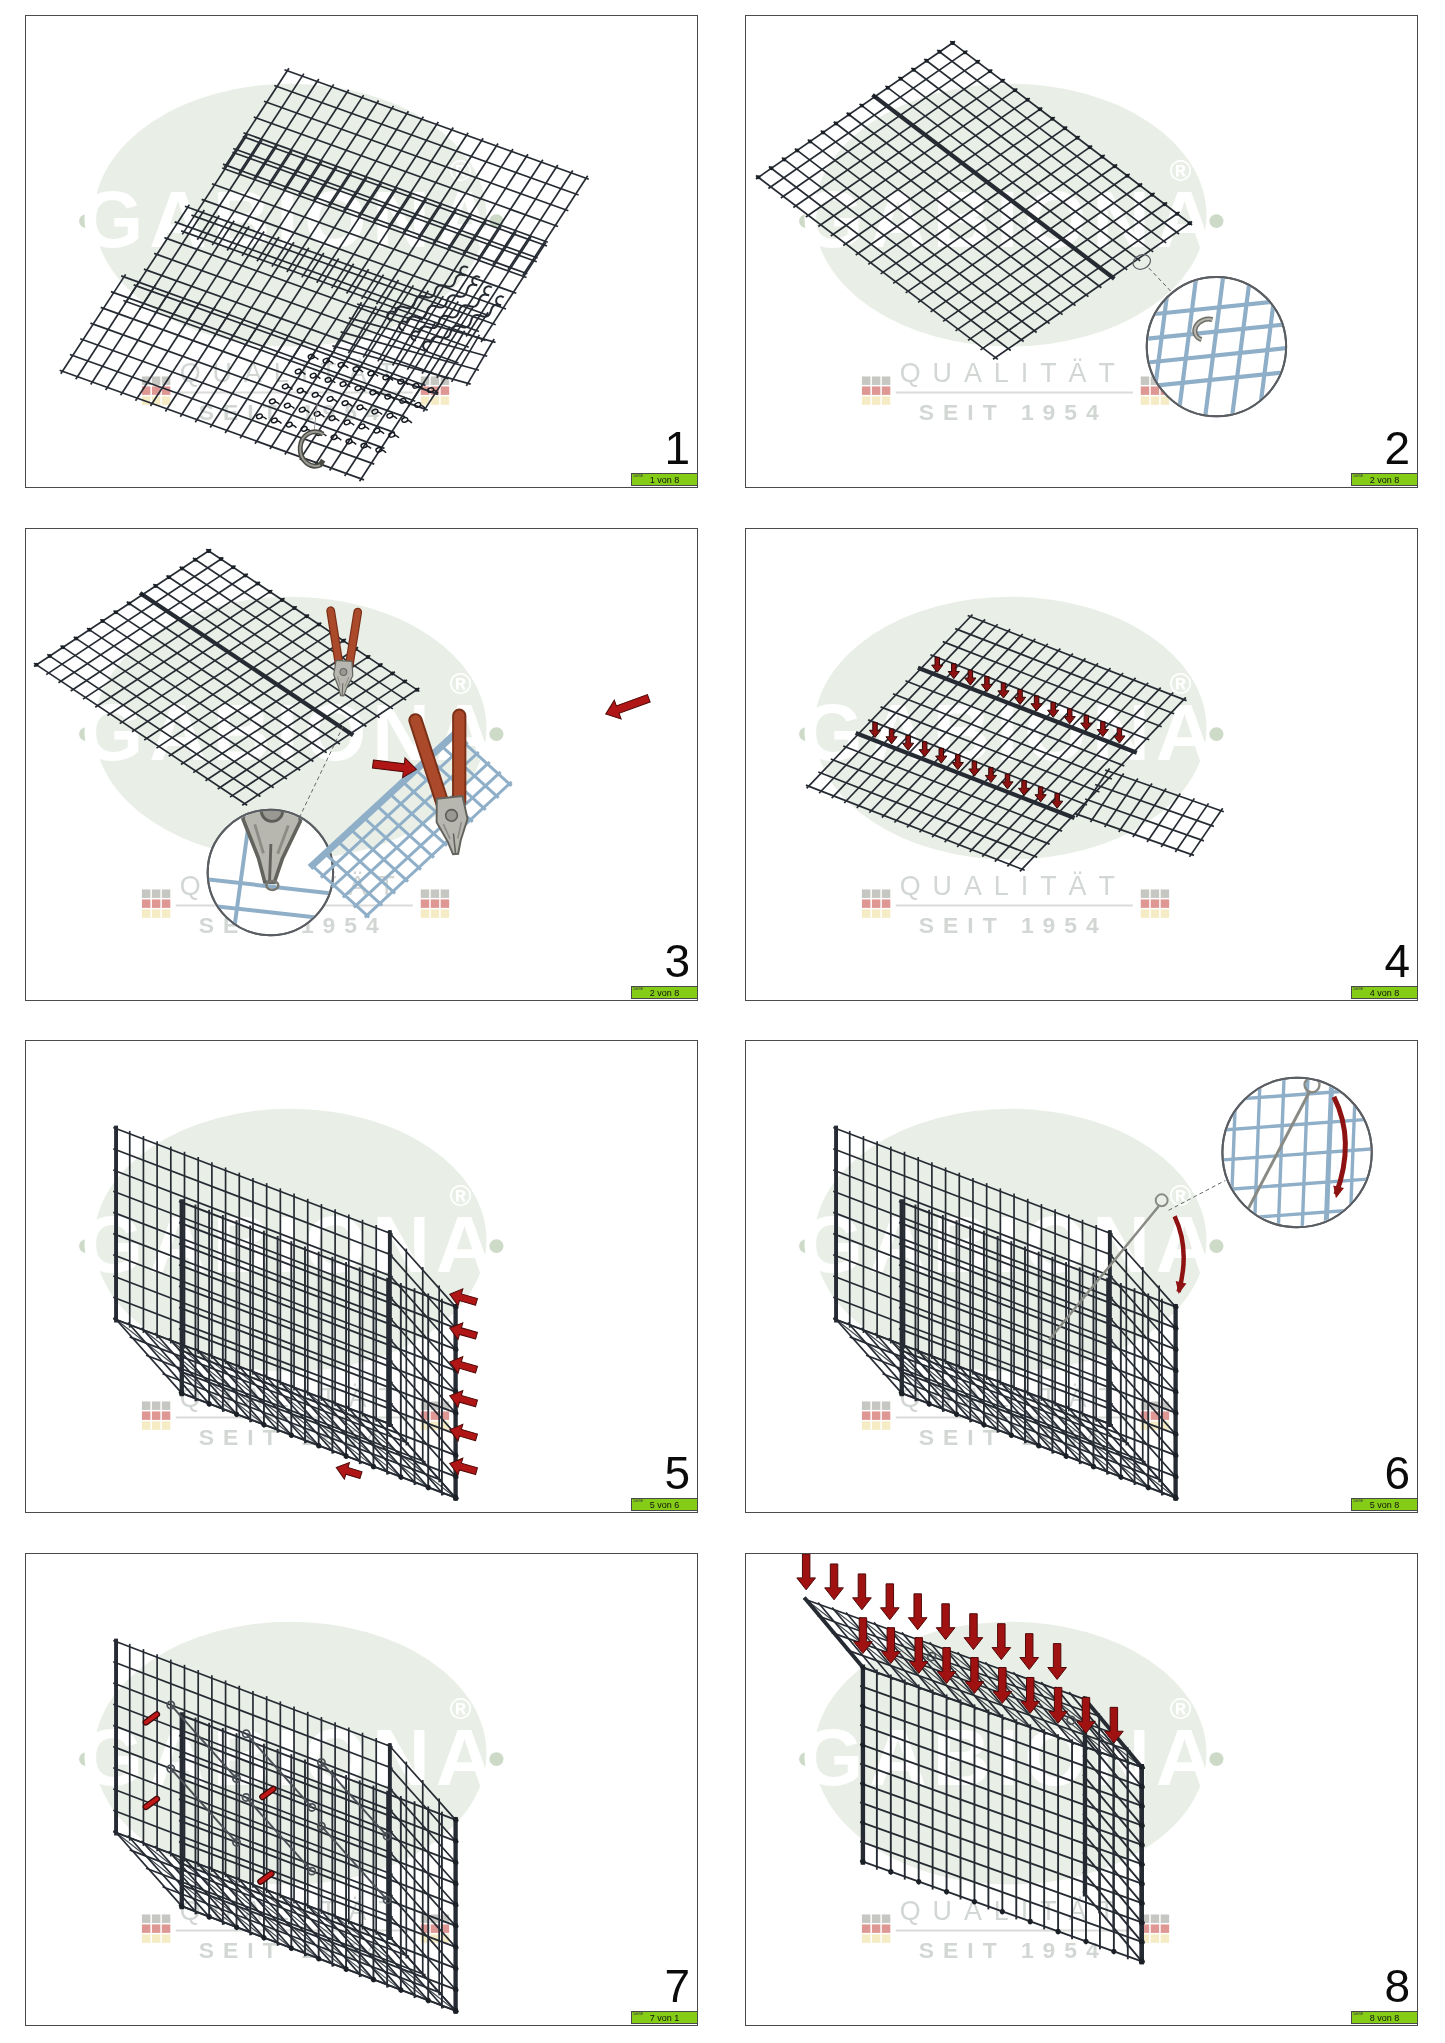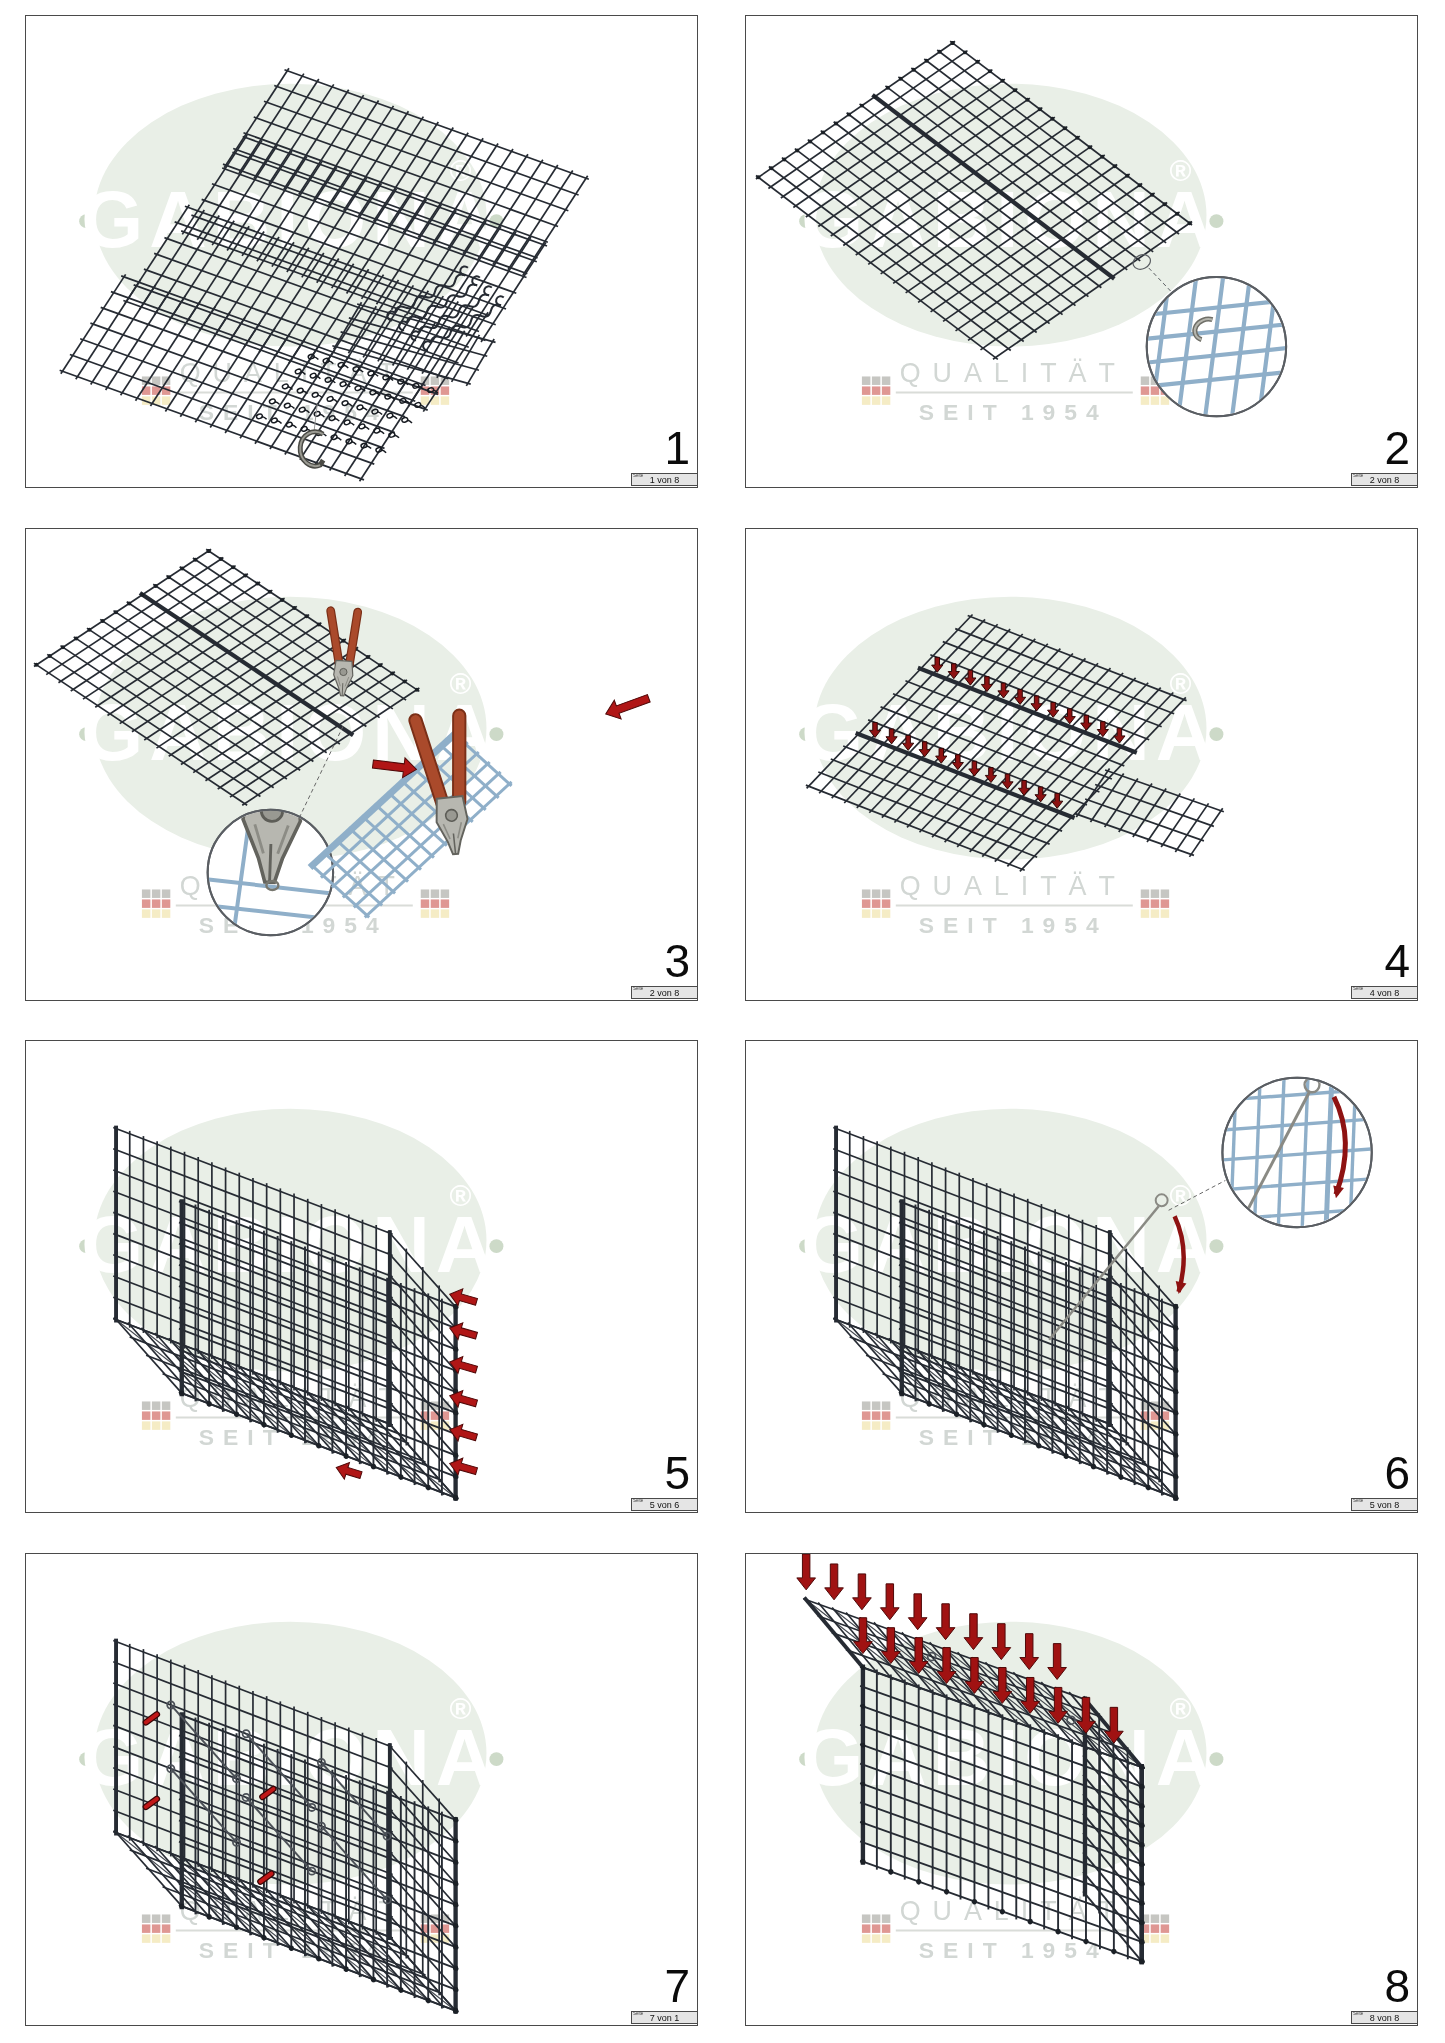--- a/index.html
+++ b/index.html
@@ -1,21 +1,21 @@
 <!DOCTYPE html>
 <html><head>
 <meta charset="utf-8">
 <style>
   html,body{margin:0;padding:0;background:#ffffff;}
   body{width:1445px;height:2043px;position:relative;font-family:"Liberation Sans",sans-serif;}
   .page{position:absolute;inset:0;background:#fff;}
   .panel{position:absolute;width:673px;height:473px;border:1px solid #4a4a4a;background:#fff;box-sizing:border-box;overflow:hidden;}
   svg.art{position:absolute;left:0;top:0;width:671px;height:471px;}
   .stepnum{position:absolute;right:7px;bottom:16px;font-size:46px;line-height:1;color:#0b0b0b;font-weight:400;}
-  .pagebox{position:absolute;right:-1px;bottom:1px;width:67px;height:13px;border:1px solid #4a4a4a;background:#e5e5e5;box-sizing:border-box;}
+  .pagebox{position:absolute;right:-1px;bottom:1px;width:67px;height:13px;border:1px solid #4a4a4a;background:#84cc16;box-sizing:border-box;}
   .seite{position:absolute;left:1px;top:0;font-size:4.5px;color:#444;line-height:1;}
   .pval{position:absolute;left:0;width:100%;text-align:center;top:1.5px;font-size:9px;color:#111;line-height:1;}
   text{font-family:"Liberation Sans",sans-serif;}
 </style>
 </head>
 <body>
 
 <div class="page">
 
   <section class="panel" style="left:25px;top:15px">

